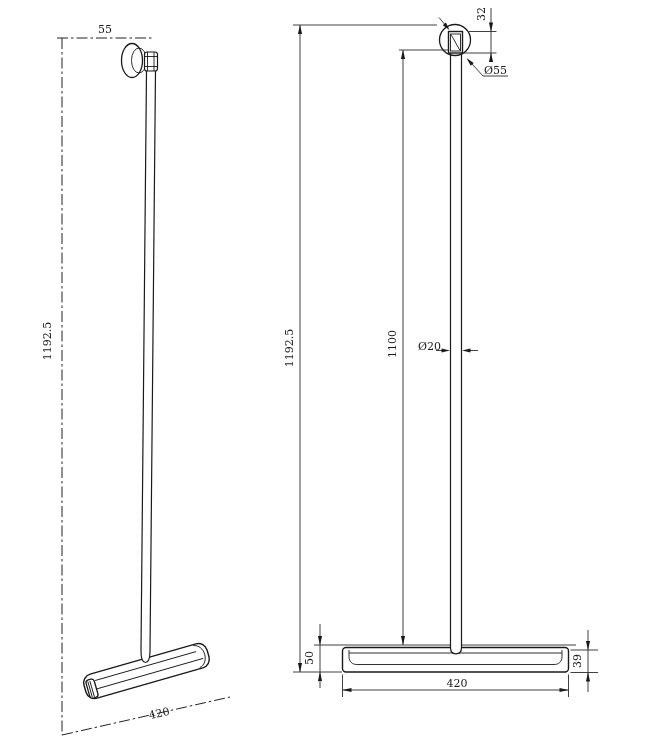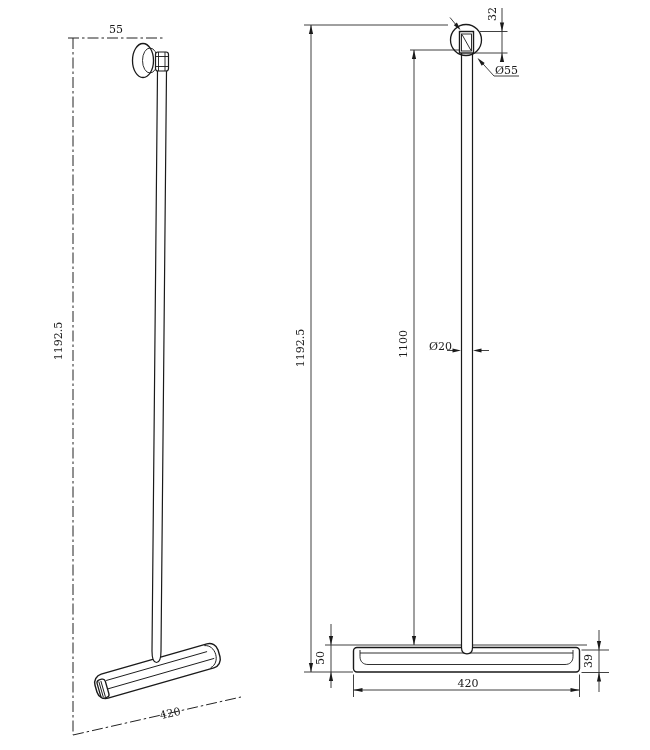--- a/index.html
+++ b/index.html
@@ -1,17 +1,17 @@
 <!DOCTYPE html>
 <html><head>
 <meta charset="utf-8">
 <style>
   html,body{margin:0;padding:0;background:#fff;}
   .sheet{position:relative;width:600px;height:750px;background:#fff;overflow:hidden;
-         font-family:"DejaVu Serif", serif;margin-left:11px;}
+         font-family:"DejaVu Serif", serif;}
   svg{position:absolute;left:0;top:0;}
   svg text{font-family:"DejaVu Serif", serif;font-size:11px;fill:#1a1a1a;}
   .obj{fill:none;stroke:#1a1a1a;stroke-width:1.3;}
   .objw{fill:#ffffff;stroke:#1a1a1a;stroke-width:1.3;}
   .thin{fill:none;stroke:#1a1a1a;stroke-width:0.9;}
   .ext{fill:none;stroke:#2b2b2b;stroke-width:0.9;}
   .dim{fill:none;stroke:#2b2b2b;stroke-width:0.9;}
   .arr{fill:#1a1a1a;stroke:none;}
   .cl{fill:none;stroke:#222;stroke-width:1;stroke-dasharray:11 3 2.5 3;}
 </style>

